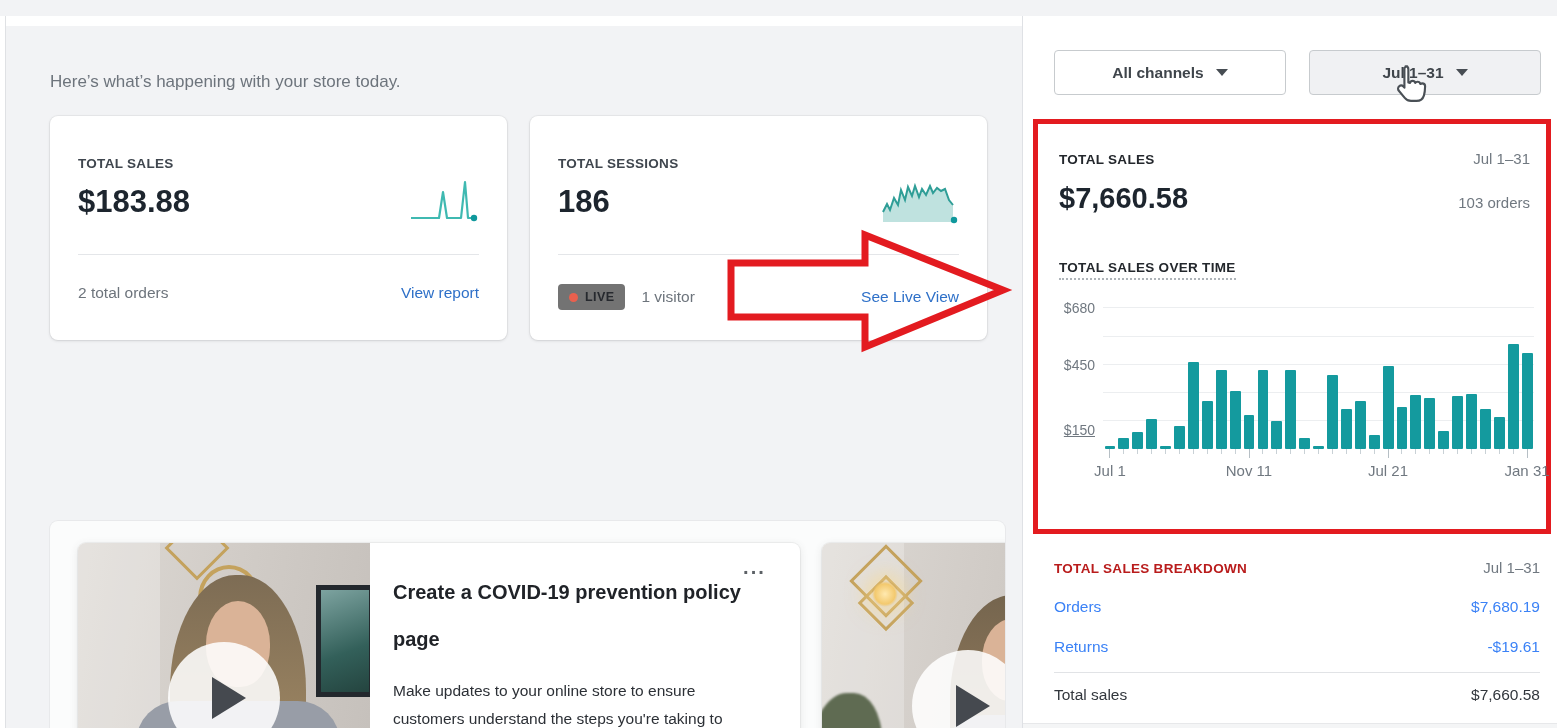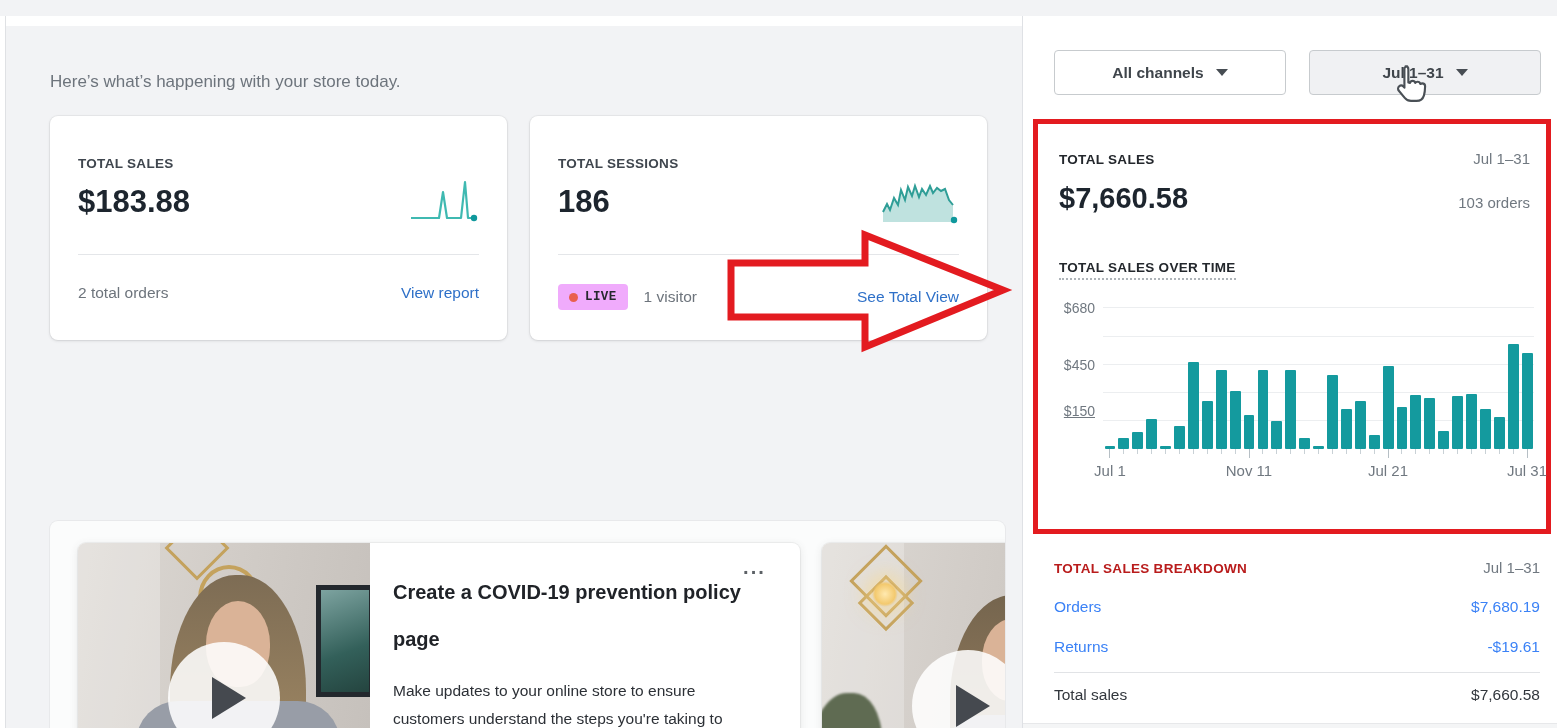--- a/index.html
+++ b/index.html
@@ -18,21 +18,21 @@
   .metric-card { position:relative; width:457px; height:224px; background:#fff; border-radius:8px;
                  box-shadow:0 0 0 1px rgba(63,63,68,.05), 0 1px 3px rgba(63,63,68,.15); }
   .metric-label { position:absolute; top:40px; left:28px; font-size:13.5px; font-weight:700; color:#3f464e; letter-spacing:.3px; }
   .metric-value { position:absolute; top:68px; left:28px; font-size:31px; font-weight:700; color:#1d252e; }
   .sparkline { position:absolute; top:62px; right:26px; }
   .card-divider { position:absolute; top:138px; left:28px; right:28px; border-top:1px solid #e4e6e9; }
   .card-footer { position:absolute; top:168px; left:28px; right:28px; display:flex; justify-content:space-between; align-items:center; }
   .muted { font-size:15.5px; color:#6d747c; }
   .link { font-size:15.5px; color:#2e70c8; cursor:pointer; }
   .live-wrap { display:flex; align-items:center; gap:16px; }
-  .live-badge { display:flex; align-items:center; gap:7px; background:#f0abfc; border-radius:4px; padding:6px 11px;font-family:Liberation Mono, monospace; }
+  .live-badge { display:flex; align-items:center; gap:7px; background:#737373; border-radius:4px; padding:6px 11px; }
   .live-dot { width:9px; height:9px; border-radius:50%; background:#e9604e; }
   .live-text { font-size:12.5px; font-weight:700; color:#26292e; letter-spacing:.4px; }
 
   .orders-banner { position:absolute; left:50px; top:385px; width:935px; height:82px; background:#fff; border-radius:8px;
                    box-shadow:0 0 0 1px rgba(63,63,68,.05), 0 1px 3px rgba(63,63,68,.15);
                    display:flex; align-items:center; padding:0 30px; cursor:pointer; }
   .orders-text { margin-left:20px; font-size:16.5px; color:#202328; }
   .orders-text b { font-weight:700; }
   .banner-spacer { flex:1; }
 
@@ -141,21 +141,21 @@
       </svg>
       <div class="card-divider"></div>
       <div class="card-footer">
         <span class="live-wrap">
           <span class="live-badge">
             <span class="live-dot"></span>
             <span class="live-text">LIVE</span>
           </span>
           <span class="muted">1 visitor</span>
         </span>
-        <span class="link">See Total View</span>
+        <span class="link">See Live View</span>
       </div>
     </div>
   </div>
 
 
   <div class="video-section">
 
     <div class="video-card first">
       <div class="thumb">
         <div class="thumb-light"></div>
@@ -212,21 +212,21 @@
         <span class="sum-period">Jul 1–31</span>
       </div>
       <div class="sum-row" style="top:58px;">
         <span class="sum-value">$7,660.58</span>
         <span class="sum-orders">103 orders</span>
       </div>
       <div class="chart-heading">TOTAL SALES OVER TIME</div>
 
       <div class="chart">
         <div class="ygutter" id="ygutter">
-            <div class="ylab" style="bottom: 30px; text-decoration: underline;">$150</div>
+            <div class="ylab" style="bottom: 11px; text-decoration: underline;">$150</div>
             <div class="ylab" style="bottom: 76.375px;">$450</div>
             <div class="ylab" style="bottom: 132.625px;">$680</div>
           </div>
         <div class="plot" id="plot">
             <div class="gridline" style="bottom: 140.625px;"></div>
             <div class="gridline" style="bottom: 112.5px;"></div>
             <div class="gridline" style="bottom: 84.375px;"></div>
             <div class="gridline" style="bottom: 56.25px;"></div>
             <div class="gridline" style="bottom: 28.125px;"></div>
           <div class="bars" id="bars">
@@ -419,21 +419,21 @@
               <div class="tick"></div>
             </div>
             <div class="tick-cell">
               <div class="tick tall"></div>
             </div>
           </div>
         <div class="xlabels" id="xlabels">
             <div class="xlab" style="left: 1.6129%;">Jul 1</div>
             <div class="xlab" style="left: 33.871%;">Nov 11</div>
             <div class="xlab" style="left: 66.129%;">Jul 21</div>
-            <div class="xlab" style="left: 98.3871%;">Jul 31</div>
+            <div class="xlab" style="left: 98.3871%;">Jan 31</div>
           </div>
       </div>
     </div>
 
     <div class="breakdown">
       <div class="bd-head">
         <span class="bd-label">TOTAL SALES BREAKDOWN</span>
         <span class="sum-period">Jul 1–31</span>
       </div>
       <div class="bd-row">

